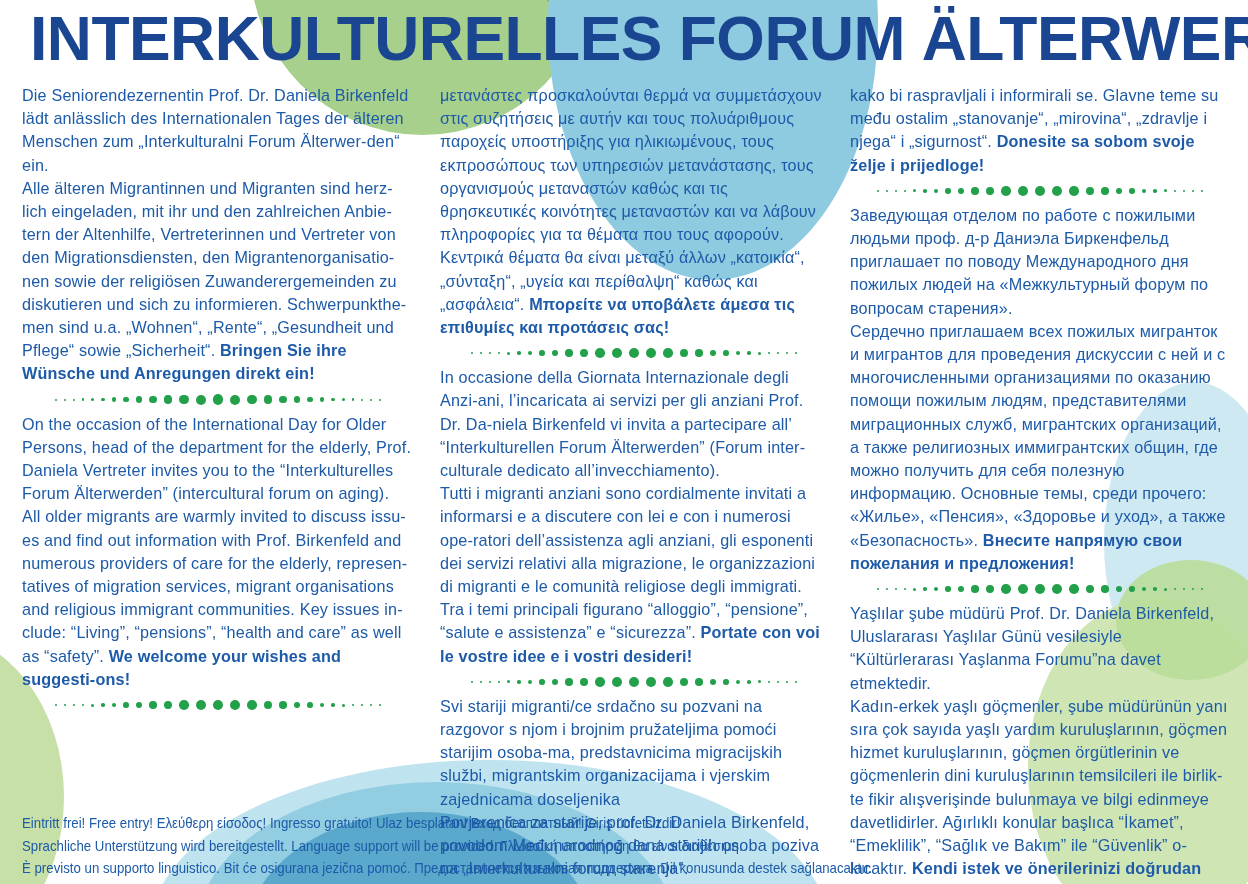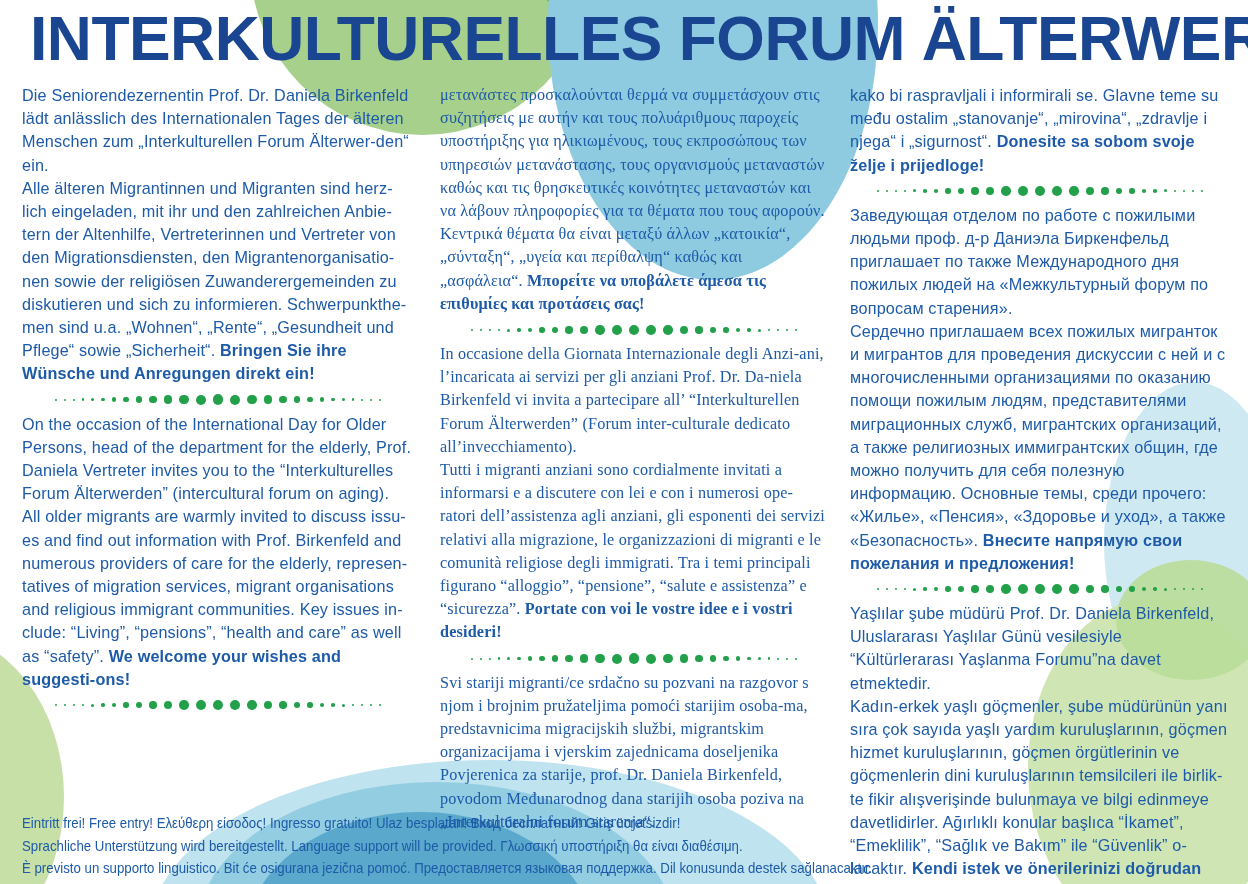--- a/index.html
+++ b/index.html
@@ -39,21 +39,21 @@
     font-stretch:condensed;
   }
 
   
   .columns{
     position:absolute;left:0;top:84px;width:1248px;height:720px;
     display:flex;flex-direction:row;
   }
   .col{box-sizing:border-box;}
   .col-1{width:424px;padding-left:22px;padding-right:10px;}
-  .col-2{width:414px;padding-left:16px;padding-right:10px;font-family:Liberation Serif, serif;}
+  .col-2{width:414px;padding-left:16px;padding-right:10px;}
   .col-3{width:410px;padding-left:12px;padding-right:18px;}
 
   .para{
     color:#1d5aa8;
     font-size:16.2px;
     line-height:23.2px;
     margin:0 0 0 0;
     text-align:left;
     letter-spacing:0.01em;
   }
@@ -96,21 +96,21 @@
   <div class="deco d-blue-bot-md"></div>
   <div class="deco d-blue-bot-dk"></div>
 
   <div class="title">INTERKULTURELLES FORUM ÄLTERWERDEN</div>
 
   <div class="columns">
 
     <div class="col col-1">
 
       <div class="block">
-        <p class="para"><span>Die Seniorendezernentin Prof. Dr. Daniela Birkenfeld lädt anlässlich des Internationalen Tages der älteren Menschen zum „Interkulturellen Forum Älterwer-den“ ein.</span></p>
+        <p class="para"><span>Die Seniorendezernentin Prof. Dr. Daniela Birkenfeld lädt anlässlich des Internationalen Tages der älteren Menschen zum „Interkulturalni Forum Älterwer-den“ ein.</span></p>
         <p class="para"><span>Alle älteren Migrantinnen und Migranten sind herz-lich eingeladen, mit ihr und den zahlreichen Anbie-tern der Altenhilfe, Vertreterinnen und Vertreter von den Migrationsdiensten, den Migrantenorganisatio-nen sowie der religiösen Zuwanderergemeinden zu diskutieren und sich zu informieren. Schwerpunkthe-men sind u.a. „Wohnen“, „Rente“, „Gesundheit und Pflege“ sowie „Sicherheit“. </span><b>Bringen Sie ihre Wünsche und Anregungen direkt ein!</b></p>
       </div>
 
       <div class="sep">
           <span style="width: 2px; height: 2px; background: rgb(34, 160, 74);"></span>
           <span style="width: 2px; height: 2px; background: rgb(34, 160, 74);"></span>
           <span style="width: 2px; height: 2px; background: rgb(34, 160, 74);"></span>
           <span style="width: 2.5px; height: 2.5px; background: rgb(34, 160, 74);"></span>
           <span style="width: 3px; height: 3px; background: rgb(34, 160, 74);"></span>
           <span style="width: 3.5px; height: 3.5px; background: rgb(34, 160, 74);"></span>
@@ -281,21 +281,21 @@
           <span style="width: 4.5px; height: 4.5px; background: rgb(34, 160, 74);"></span>
           <span style="width: 3.5px; height: 3.5px; background: rgb(34, 160, 74);"></span>
           <span style="width: 3px; height: 3px; background: rgb(34, 160, 74);"></span>
           <span style="width: 2.5px; height: 2.5px; background: rgb(34, 160, 74);"></span>
           <span style="width: 2px; height: 2px; background: rgb(34, 160, 74);"></span>
           <span style="width: 2px; height: 2px; background: rgb(34, 160, 74);"></span>
           <span style="width: 2px; height: 2px; background: rgb(34, 160, 74);"></span>
         </div>
 
       <div class="block">
-        <p class="para"><span>Заведующая отделом по работе с пожилыми людьми проф. д-р Даниэла Биркенфельд приглашает по также Международного дня пожилых людей на «Межкультурный форум по вопросам старения».</span></p>
+        <p class="para"><span>Заведующая отделом по работе с пожилыми людьми проф. д-р Даниэла Биркенфельд приглашает по поводу Международного дня пожилых людей на «Межкультурный форум по вопросам старения».</span></p>
         <p class="para"><span>Сердечно приглашаем всех пожилых мигранток и мигрантов для проведения дискуссии с ней и с многочисленными организациями по оказанию помощи пожилым людям, представителями миграционных служб, мигрантских организаций, а также религиозных иммигрантских общин, где можно получить для себя полезную информацию. Основные темы, среди прочего: «Жилье», «Пенсия», «Здоровье и уход», а также «Безопасность». </span><b>Внесите напрямую свои пожелания и предложения!</b></p>
       </div>
 
       <div class="sep">
           <span style="width: 2px; height: 2px; background: rgb(34, 160, 74);"></span>
           <span style="width: 2px; height: 2px; background: rgb(34, 160, 74);"></span>
           <span style="width: 2px; height: 2px; background: rgb(34, 160, 74);"></span>
           <span style="width: 2.5px; height: 2.5px; background: rgb(34, 160, 74);"></span>
           <span style="width: 3px; height: 3px; background: rgb(34, 160, 74);"></span>
           <span style="width: 3.5px; height: 3.5px; background: rgb(34, 160, 74);"></span>

